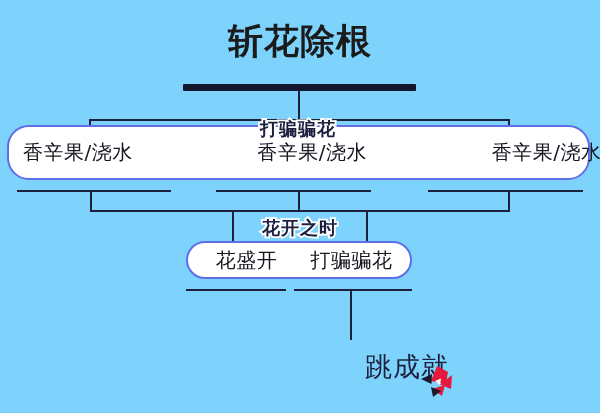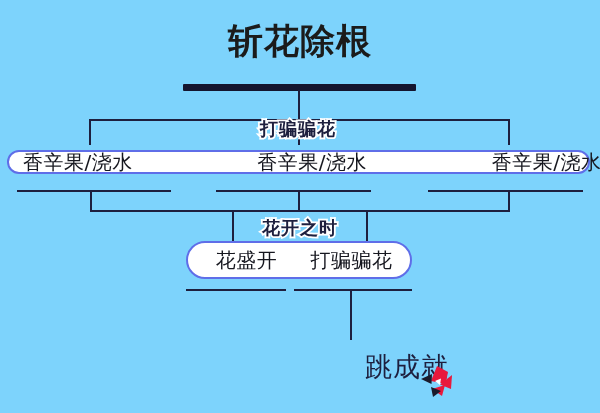--- a/index.html
+++ b/index.html
@@ -70,23 +70,23 @@
     box-sizing: border-box;
     border: 2.5px solid #5f6ee8;
     border-radius: 22px;
     background: #ffffff;
     display: flex;
     align-items: center;
     z-index: 4;
   }
   .rowbox.wide {
     left: 7px;
-    top: 150px;
+    top: 125px;
     width: 583px;
-    height: 24px;
+    height: 55px;
   }
   .rowbox.mid {
     left: 186px;
     top: 241px;
     width: 226px;
     height: 38px;
   }
   .cell {
     flex: 1 1 0;
     text-align: center;

